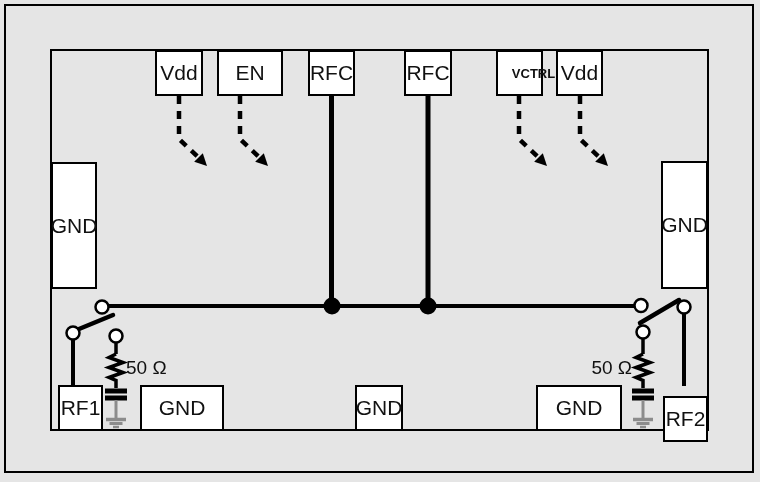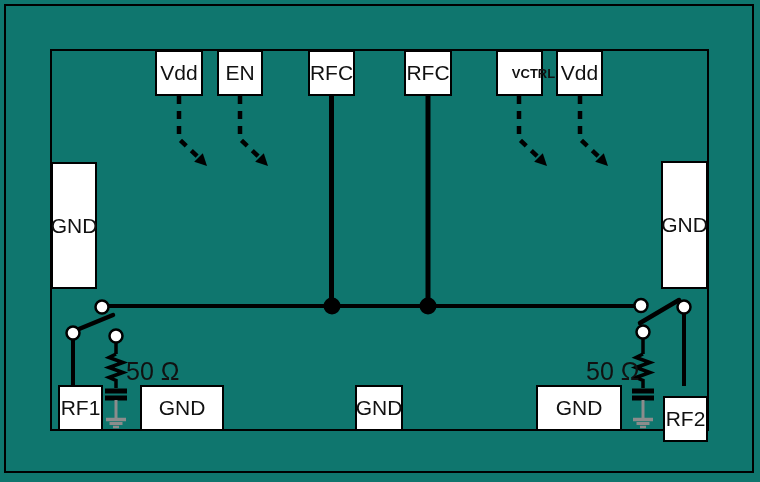--- a/index.html
+++ b/index.html
@@ -1,33 +1,33 @@
 <!DOCTYPE html>
 <html><head>
 <meta charset="utf-8">
 <style>
   html,body{margin:0;padding:0;background:#ffffff;}
   #canvas{
-    position:relative;width:760px;height:482px;background:#0f766e;overflow:hidden;
+    position:relative;width:760px;height:482px;background:#e5e5e5;overflow:hidden;
     font-family:"Liberation Sans",sans-serif;color:#000;
   }
   .rect-frame{position:absolute;border:2.5px solid #000;background:transparent;box-sizing:border-box;}
   #outer-frame{left:4px;top:4px;width:750px;height:469px;}
   #inner-frame{left:50px;top:49px;width:659px;height:382px;}
   .pin{
     position:absolute;box-sizing:border-box;border:2.5px solid #000;background:#fff;
     display:flex;align-items:center;justify-content:center;
     font-size:21px;color:#111;letter-spacing:0px;white-space:nowrap;
   }
   .pin-top{top:50px;height:46px;}
   .pin-bottom{top:385px;height:46px;}
   .small-label{font-size:13px;font-weight:700;padding-left:28px;}
   svg{position:absolute;left:0;top:0;}
   .term-label{
-    position:absolute;top:357px;font-size:25px;color:#111;white-space:nowrap;
+    position:absolute;top:357px;font-size:19px;color:#111;white-space:nowrap;
   }
   #term-label-left{left:126px;}
   #term-label-right{left:586px;width:46px;text-align:right;}
 </style>
 </head>
 <body>
 
 <div id="canvas">
 
   <div id="outer-frame" class="rect-frame"></div>
@@ -92,21 +92,21 @@
       <g stroke="#8c8c8c">
         <line x1="643" y1="400" x2="643" y2="418" stroke-width="3"></line>
         <line x1="633" y1="419.5" x2="653" y2="419.5" stroke-width="3.5"></line>
         <line x1="636.5" y1="423.5" x2="649.5" y2="423.5" stroke-width="3"></line>
         <line x1="640" y1="427" x2="646" y2="427" stroke-width="2.5"></line>
       </g>
     </g>
   </svg>
 
   <div class="pin pin-top" style="left:155px;width:48px;">Vdd</div>
-  <div class="pin pin-top" style="left:217px;width:46px;">EN</div>
+  <div class="pin pin-top" style="left:217px;width:66px;">EN</div>
   <div class="pin pin-top" style="left:308px;width:47px;">RFC</div>
   <div class="pin pin-top" style="left:404px;width:48px;">RFC</div>
   <div class="pin pin-top small-label" style="left:496px;width:47px;">VCTRL</div>
   <div class="pin pin-top" style="left:556px;width:47px;">Vdd</div>
 
   <div class="pin" style="left:51px;top:162px;width:46px;height:127px;">GND</div>
   <div class="pin" style="left:661px;top:161px;width:47px;height:128px;">GND</div>
 
   <div class="pin pin-bottom" style="left:58px;width:45px;">RF1</div>
   <div class="pin pin-bottom" style="left:140px;width:84px;">GND</div>

